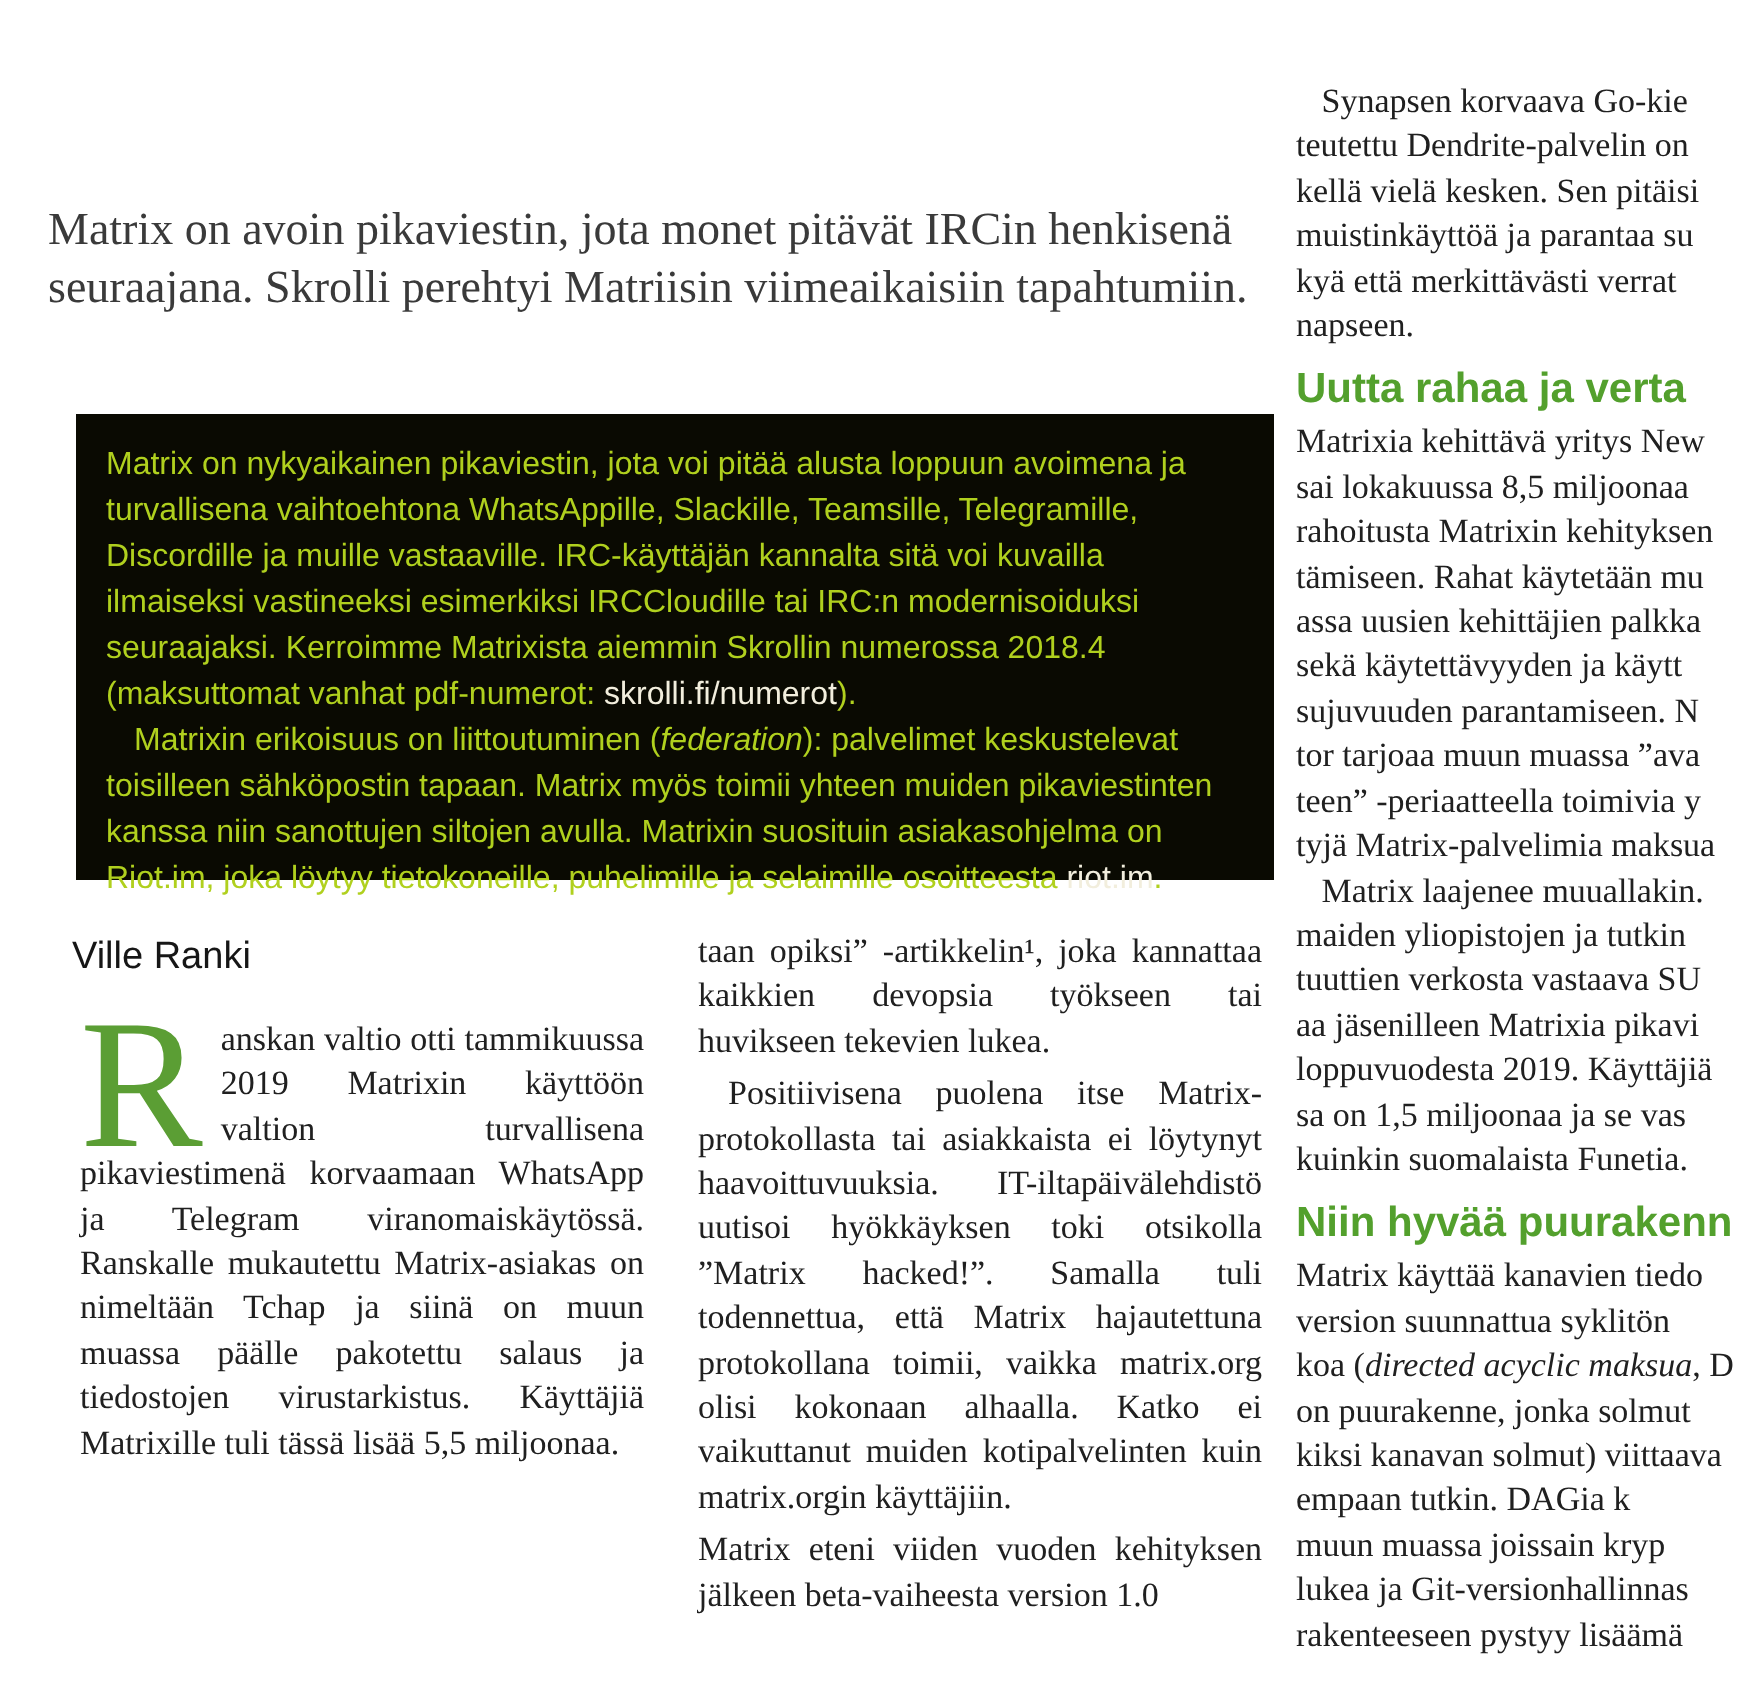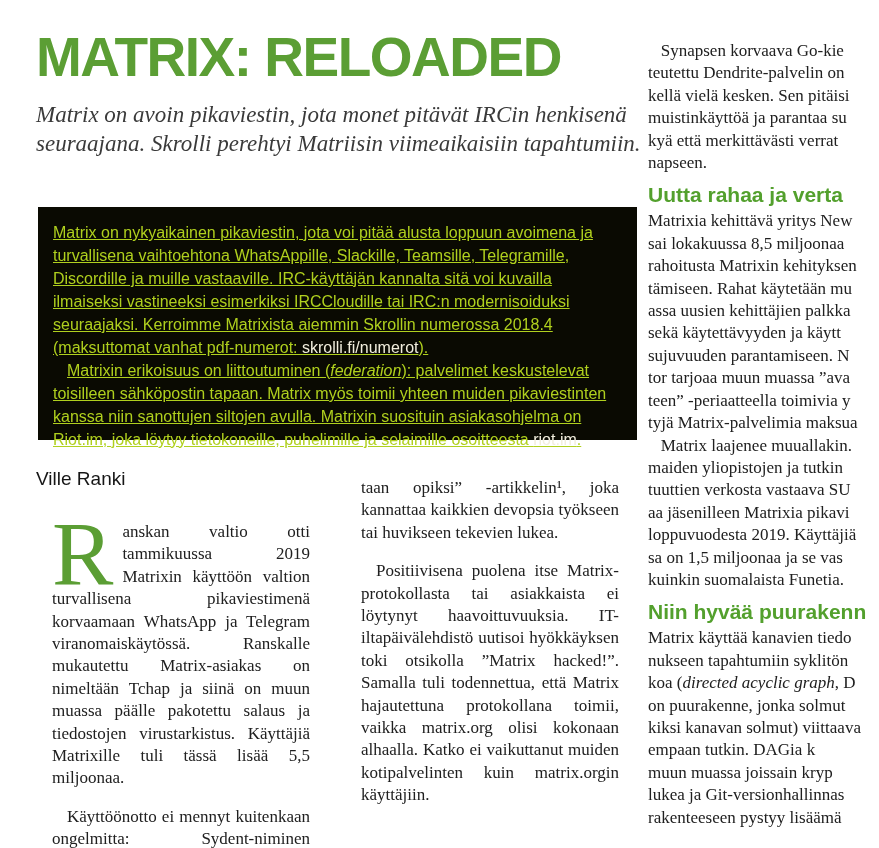--- a/index.html
+++ b/index.html
@@ -19,60 +19,58 @@
     font-family: "Liberation Sans", sans-serif;
     font-weight: bold;
     font-size: 55px;
     line-height: 58px;
     letter-spacing: -1.5px;
     color: #5b9e34;
     white-space: nowrap;
   }
   .standfirst {
     position: absolute;
-    left: 36px; top: 100px;
+    left: 24px; top: 100px;
     margin: 0;
     width: 606px;
     font-family: "Liberation Serif", serif;
-    font-style: italic;
     font-size: 23px;
     line-height: 29px;
     color: #3a3a3a;
   }
   .infobox {
     position: absolute;
     left: 38px; top: 207px;
     width: 599px; height: 233px;
     box-sizing: border-box;
     background: #0a0a02;
     padding: 14px 15px 0 15px;
     font-family: "Liberation Sans", sans-serif;
     font-size: 16px;
     line-height: 23px;
     color: #b0d01e;
-    text-decoration: underline;
   }
   .infobox p { margin: 0; }
   .infobox p.indent { text-indent: 14px; }
   .seg-link { color: #f2eedd; }
   .byline {
     position: absolute;
     left: 36px; top: 468px;
     font-family: "Liberation Sans", sans-serif;
     font-weight: normal;
     font-size: 19px;
     color: #161616;
   }
   .col {
     position: absolute;
     font-size: 17px;
     line-height: 22.4px;
     text-align: justify;
   }
-  .col p { margin: 16px; }
+  .col p { margin: 4px; }
   .col p.indent { text-indent: 15px; }
   .col-left  { left: 36px;  top: 505px; width: 290px; height: 343px; }
   .col-mid   { left: 345px; top: 461px; width: 290px; height: 387px; }
   .col-right { left: 648px; top: 40px;  width: 300px; height: 808px; text-align: left; }
   .dropcap {
     float: left;
     font-family: "Liberation Serif", serif;
     font-size: 92px;
     line-height: 62px;
     color: #5b9e34;
@@ -91,39 +89,38 @@
     white-space: pre;
     font-size: 17px;
     line-height: 22.4px;
   }
 </style>
 </head>
 <body>
 
 <div class="page">
 
-  <h1 class="title">MATRIX: RELOADED</h1>
 
   <p class="standfirst">Matrix on avoin pikaviestin, jota monet pitävät IRCin henkisenä seuraajana. Skrolli perehtyi Matriisin viimeaikaisiin tapahtumiin.</p>
 
   <div class="infobox">
     <p><span>Matrix on nykyaikainen pikaviestin, jota voi pitää alusta loppuun avoimena ja turvallisena vaihtoehtona WhatsAppille, Slackille, Teamsille, Telegramille, Discordille ja muille vastaaville. IRC-käyttäjän kannalta sitä voi kuvailla ilmaiseksi vastineeksi esimerkiksi IRCCloudille tai IRC:n modernisoiduksi seuraajaksi. Kerroimme Matrixista aiemmin Skrollin numerossa 2018.4 (maksuttomat vanhat pdf-numerot: </span><span class="seg-link">skrolli.fi/numerot</span><span>).</span></p>
     <p class="indent"><span>Matrixin erikoisuus on liittoutuminen (</span><i>federation</i><span>): palvelimet keskustelevat toisilleen sähköpostin tapaan. Matrix myös toimii yhteen muiden pikaviestinten kanssa niin sanottujen siltojen avulla. Matrixin suosituin asiakasohjelma on Riot.im, joka löytyy tietokoneille, puhelimille ja selaimille osoitteesta </span><span class="seg-link">riot.im</span><span>.</span></p>
   </div>
 
   <div class="byline">Ville Ranki</div>
 
   <div class="col col-left">
     <p><span class="dropcap">R</span><span>anskan valtio otti tammikuussa 2019 Matrixin käyttöön valtion turvallisena pikaviestimenä korvaamaan WhatsApp ja Telegram viranomaiskäytössä. Ranskalle mukautettu Matrix-asiakas on nimeltään Tchap ja siinä on muun muassa päälle pakotettu salaus ja tiedostojen virustarkistus. Käyttäjiä Matrixille tuli tässä lisää 5,5 miljoonaa.</span></p>
-    <p class="indent">Käyttöönotto ei mennyt kuitenkaan ongelmitta: Sydent-niminen rekisteröitymispalvelu ei validoinut sähköpostiosoitteita oikein, ja hakkerit kek-</p>
   </div>
 
   <div class="col col-mid">
     <p>taan opiksi” -artikkelin¹, joka kannattaa kaikkien devopsia työkseen tai huvikseen tekevien lukea.</p>
     <p class="indent">Positiivisena puolena itse Matrix-protokollasta tai asiakkaista ei löytynyt haavoittuvuuksia. IT-iltapäivälehdistö uutisoi hyökkäyksen toki otsikolla ”Matrix hacked!”. Samalla tuli todennettua, että Matrix hajautettuna protokollana toimii, vaikka matrix.org olisi kokonaan alhaalla. Katko ei vaikuttanut muiden kotipalvelinten kuin matrix.orgin käyttäjiin.</p>
+    <p>Matrix eteni viiden vuoden kehityksen jälkeen beta-vaiheesta version 1.0</p>
   </div>
 
   <div class="col col-right">
     <div>
         <div class="frag-line"><span>   Synapsen korvaava Go-kie</span></div>
         <div class="frag-line"><span>teutettu Dendrite-palvelin on</span></div>
         <div class="frag-line"><span>kellä vielä kesken. Sen pitäisi</span></div>
         <div class="frag-line"><span>muistinkäyttöä ja parantaa su</span></div>
         <div class="frag-line"><span>kyä että merkittävästi verrat</span></div>
         <div class="frag-line"><span>napseen.</span></div>
@@ -144,22 +141,22 @@
         <div class="frag-line"><span>maiden yliopistojen ja tutkin</span></div>
         <div class="frag-line"><span>tuuttien verkosta vastaava SU</span></div>
         <div class="frag-line"><span>aa jäsenilleen Matrixia pikavi</span></div>
         <div class="frag-line"><span>loppuvuodesta 2019. Käyttäjiä</span></div>
         <div class="frag-line"><span>sa on 1,5 miljoonaa ja se vas</span></div>
         <div class="frag-line"><span>kuinkin suomalaista Funetia.</span></div>
       </div>
     <h2 class="subhead">Niin hyvää puurakenn</h2>
     <div>
         <div class="frag-line"><span>Matrix käyttää kanavien tiedo</span></div>
-        <div class="frag-line"><span>nukseen tapahtumiin syklitön</span></div>
-        <div class="frag-line"><span>koa (</span><i>directed acyclic graph</i><span>, D</span></div>
+        <div class="frag-line"><span>version suunnattua syklitön</span></div>
+        <div class="frag-line"><span>koa (</span><i>directed acyclic maksua</i><span>, D</span></div>
         <div class="frag-line"><span>on puurakenne, jonka solmut</span></div>
         <div class="frag-line"><span>kiksi kanavan solmut) viittaava</span></div>
         <div class="frag-line"><span>empaan tutkin. DAGia k</span></div>
         <div class="frag-line"><span>muun muassa joissain kryp</span></div>
         <div class="frag-line"><span>lukea ja Git-versionhallinnas</span></div>
         <div class="frag-line"><span>rakenteeseen pystyy lisäämä</span></div>
       </div>
   </div>
 
 </div>

